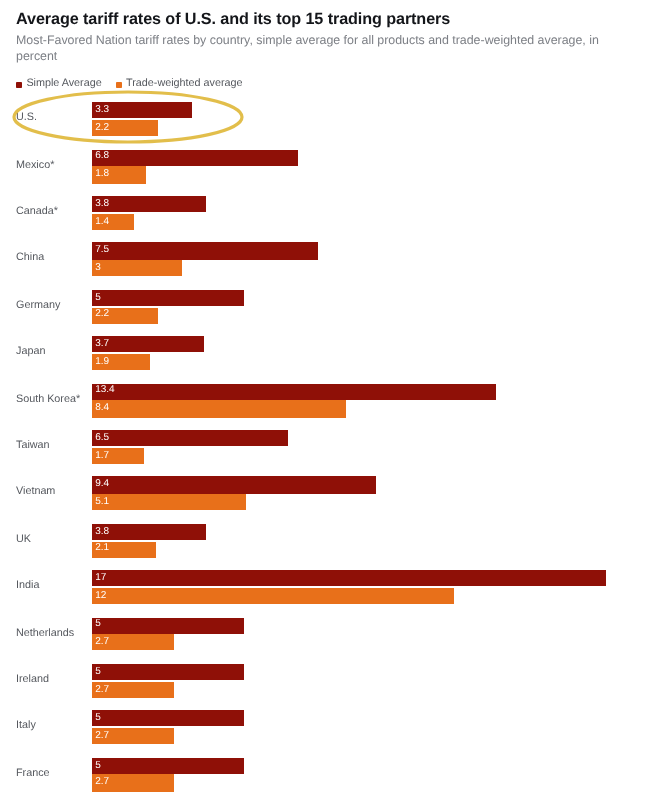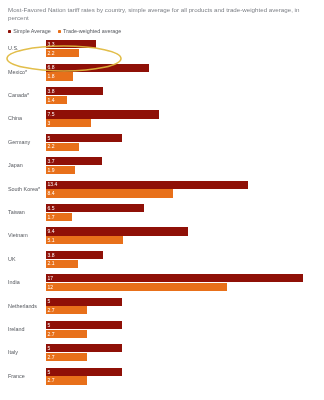--- a/index.html
+++ b/index.html
@@ -133,20 +133,21 @@
     width: 120px;
     height: 29px;
   }
   .highlight-ellipse svg { display: block; }
 </style>
 </head>
 <body>
 
 <div class="chart-card">
 
+  <div class="chart-title">Average tariff rates of U.S. and its top 15 trading partners</div>
 
   <div class="chart-subtitle">Most-Favored Nation tariff rates by country, simple average for all products and trade-weighted average, in percent</div>
 
   <div class="legend">
     <div class="legend-item">
       <span class="legend-swatch simple"></span>
       <span>Simple Average</span>
     </div>
     <div class="legend-item">
       <span class="legend-swatch weighted"></span>

